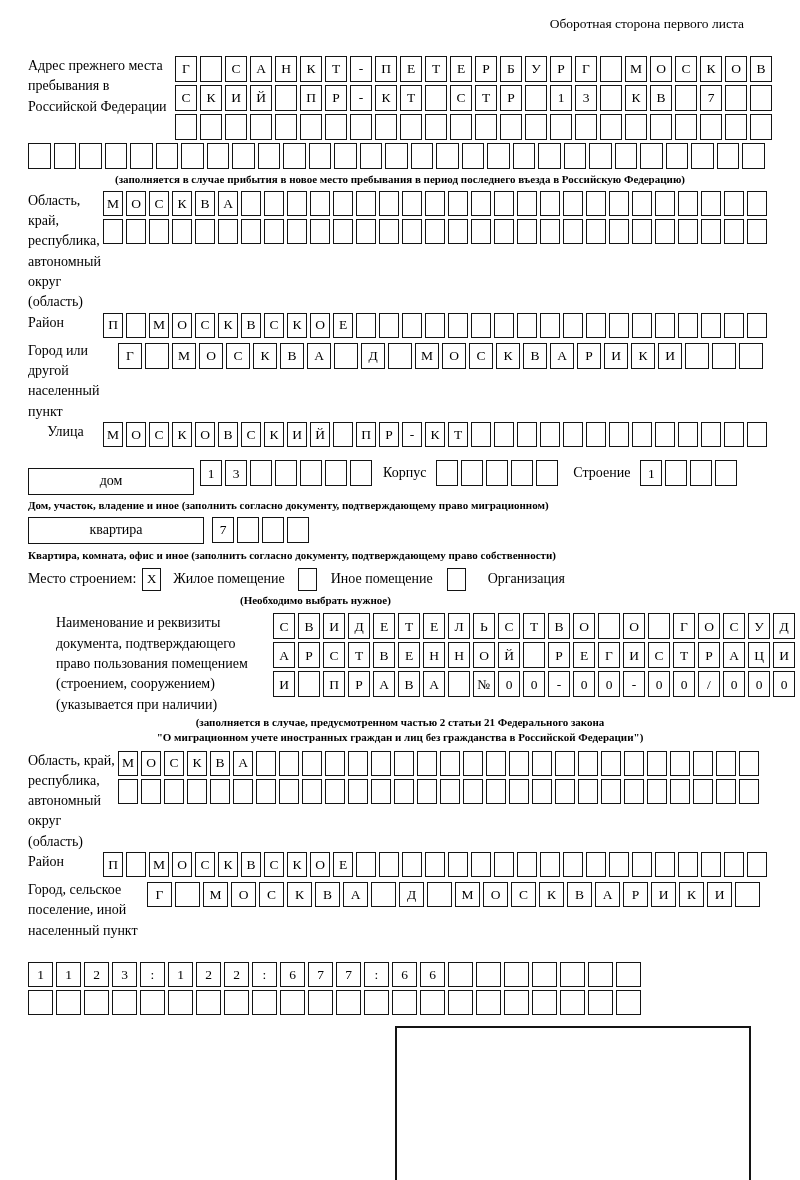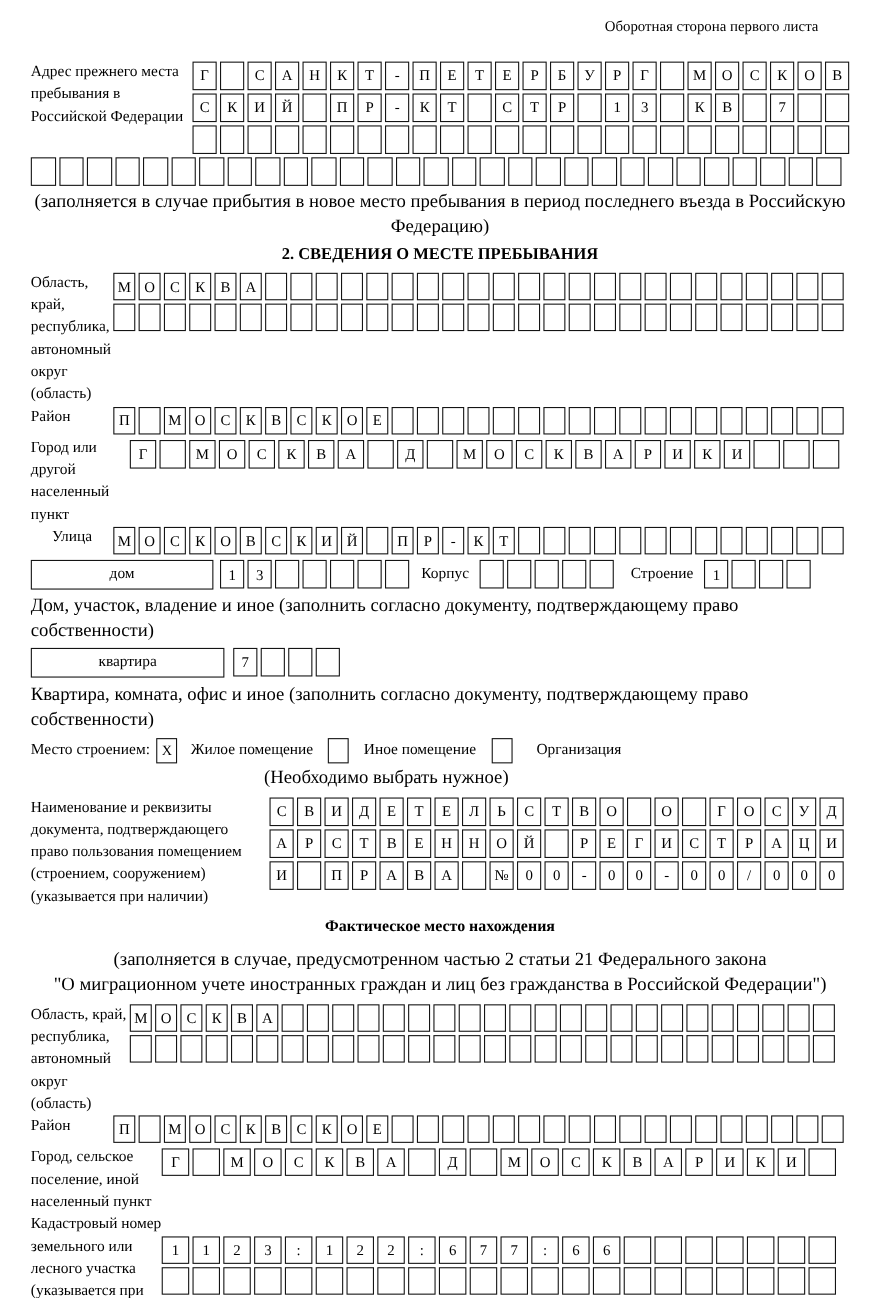--- a/index.html
+++ b/index.html
@@ -15,21 +15,21 @@
 
   .cells { display:flex; margin-bottom:3px; }
   .cell { flex:none; width:22px; height:26px; border:1.6px solid #141414; margin-right:3px;
           display:flex; align-items:center; justify-content:center;
           font-size:13.5px; line-height:1; background:#fff; }
   .p23  .cell { width:20px; height:25px; }
   .p255 .cell { width:22.5px; }
   .p27  .cell { width:24px; }
   .p28  .cell { width:25px; height:25px; }
 
-  .caption { font-size:17px; line-height:1.35; }
+  .caption { font-size:11px; line-height:1.35;font-weight:bold; }
   .caption-center { text-align:center; }
 
   .sec-title { text-align:center; font-weight:bold; font-size:15px; margin:5px 0 8px 0; }
 
   .namedbox { border:1.7px solid #141414; height:27px; display:flex; align-items:center;
               justify-content:center; font-size:14px; flex:none; background:#fff; }
 
   .checkbox { flex:none; width:19px; height:23px; border:1.6px solid #141414;
               display:flex; align-items:center; justify-content:center; font-size:13px; }
   .opt-label { font-size:14px; }
@@ -155,21 +155,20 @@
       <span class="cell"></span>
       <span class="cell"></span>
       <span class="cell"></span>
       <span class="cell"></span>
       <span class="cell"></span>
       <span class="cell"></span>
       <span class="cell"></span>
     </div>
   <div class="caption caption-center" style="margin-bottom:4px;">(заполняется в случае прибытия в новое место пребывания в период последнего въезда в Российскую Федерацию)</div>
 
-  <div class="sec-title">2. СВЕДЕНИЯ О МЕСТЕ ПРЕБЫВАНИЯ</div>
 
   <div class="field">
     <div class="flabel" style="width:75px;">Область, край, республика, автономный округ (область)</div>
     <div class="rows p23">
       <div class="cells">
           <span class="cell">М</span>
           <span class="cell">О</span>
           <span class="cell">С</span>
           <span class="cell">К</span>
           <span class="cell">В</span>
@@ -326,21 +325,21 @@
         <span class="cell"></span>
         <span class="cell"></span>
         <span class="cell"></span>
         <span class="cell"></span>
         <span class="cell"></span>
         <span class="cell"></span>
       </div>
   </div>
 
   <div class="field" style="align-items:center; margin-top:2px;">
-    <div class="namedbox" style="width:166px;">дом</div>
+    <div class="namedbox" style="width:166px;margin-top:16px;">дом</div>
     <div class="cells" style="margin-left:6px; margin-bottom:0;">
         <span class="cell">1</span>
         <span class="cell">3</span>
         <span class="cell"></span>
         <span class="cell"></span>
         <span class="cell"></span>
         <span class="cell"></span>
         <span class="cell"></span>
       </div>
     <div class="inline-label" style="margin:0 10px 0 8px;text-align:right;">Корпус</div>
@@ -352,21 +351,21 @@
         <span class="cell"></span>
       </div>
     <div class="inline-label" style="margin:0 10px 0 12px;">Строение</div>
     <div class="cells" style="margin-bottom:0;">
         <span class="cell">1</span>
         <span class="cell"></span>
         <span class="cell"></span>
         <span class="cell"></span>
       </div>
   </div>
-  <div class="caption" style="margin:3px 0 4px 0;">Дом, участок, владение и иное (заполнить согласно документу, подтверждающему право собственности)</div>
+  <div class="caption" style="margin:3px 0 4px 0;">Дом, участок, владение и иное (заполнить согласно документу, подтверждающему право миграционном)</div>
 
   <div class="field" style="align-items:center;">
     <div class="namedbox" style="width:176px;">квартира</div>
     <div class="cells" style="margin-left:8px; margin-bottom:0;">
         <span class="cell">7</span>
         <span class="cell"></span>
         <span class="cell"></span>
         <span class="cell"></span>
       </div>
   </div>
@@ -377,21 +376,21 @@
     <div class="checkbox" style="margin:0 12px 0 6px;">X</div>
     <div class="opt-label">Жилое помещение</div>
     <div class="checkbox" style="margin:0 14px 0 13px;"></div>
     <div class="opt-label">Иное помещение</div>
     <div class="checkbox" style="margin:0 22px 0 14px;"></div>
     <div class="opt-label">Организация</div>
   </div>
   <div class="caption" style="margin:2px 0 6px 212px;">(Необходимо выбрать нужное)</div>
 
   <div class="field">
-    <div class="flabel" style="width:217px;">Наименование и реквизиты документа, подтверждающего право пользования помещением (строением, сооружением) (указывается при наличии)</div>
+    <div class="flabel" style="width:217px;margin-left:28px;">Наименование и реквизиты документа, подтверждающего право пользования помещением (строением, сооружением) (указывается при наличии)</div>
     <div class="rows">
       <div class="cells">
           <span class="cell">С</span>
           <span class="cell">В</span>
           <span class="cell">И</span>
           <span class="cell">Д</span>
           <span class="cell">Е</span>
           <span class="cell">Т</span>
           <span class="cell">Е</span>
           <span class="cell">Л</span>
@@ -451,21 +450,20 @@
           <span class="cell">0</span>
           <span class="cell">0</span>
           <span class="cell">/</span>
           <span class="cell">0</span>
           <span class="cell">0</span>
           <span class="cell">0</span>
         </div>
     </div>
   </div>
 
-  <div class="sec-title" style="margin:8px 0 10px 0; font-size:14.5px;">Фактическое место нахождения</div>
   <div class="caption caption-center">(заполняется в случае, предусмотренном частью 2 статьи 21 Федерального закона</div>
   <div class="caption caption-center" style="margin-bottom:6px;">"О миграционном учете иностранных граждан и лиц без гражданства в Российской Федерации")</div>
 
   <div class="field">
     <div class="flabel" style="width:90px;">Область, край, республика, автономный округ (область)</div>
     <div class="rows p23">
       <div class="cells">
           <span class="cell">М</span>
           <span class="cell">О</span>
           <span class="cell">С</span>
@@ -585,21 +583,20 @@
         <span class="cell">А</span>
         <span class="cell">Р</span>
         <span class="cell">И</span>
         <span class="cell">К</span>
         <span class="cell">И</span>
         <span class="cell"></span>
       </div>
   </div>
 
   <div class="field">
-    <div class="flabel" style="width:119px;">Кадастровый номер земельного или лесного участка (указывается при наличии)</div>
     <div class="rows p28" style="margin-top:21px;">
       <div class="cells">
           <span class="cell">1</span>
           <span class="cell">1</span>
           <span class="cell">2</span>
           <span class="cell">3</span>
           <span class="cell">:</span>
           <span class="cell">1</span>
           <span class="cell">2</span>
           <span class="cell">2</span>

